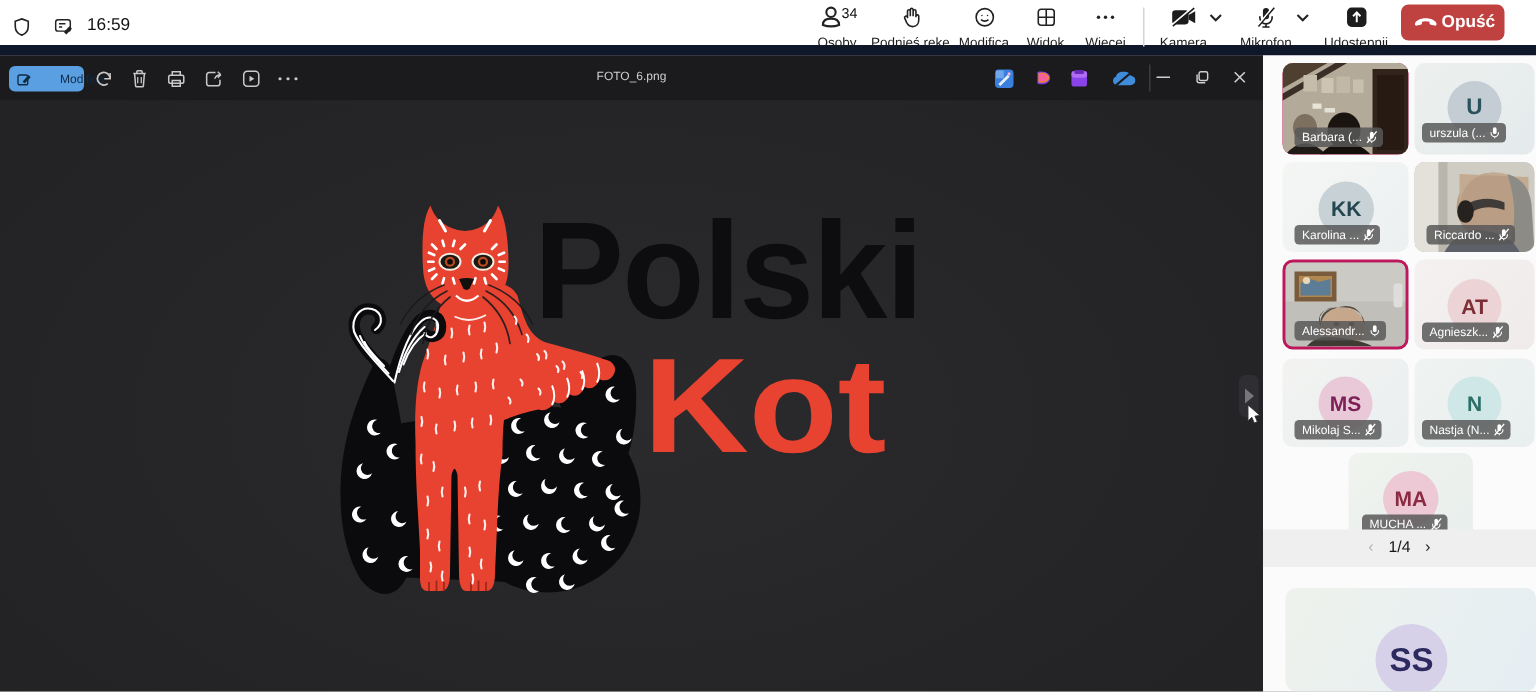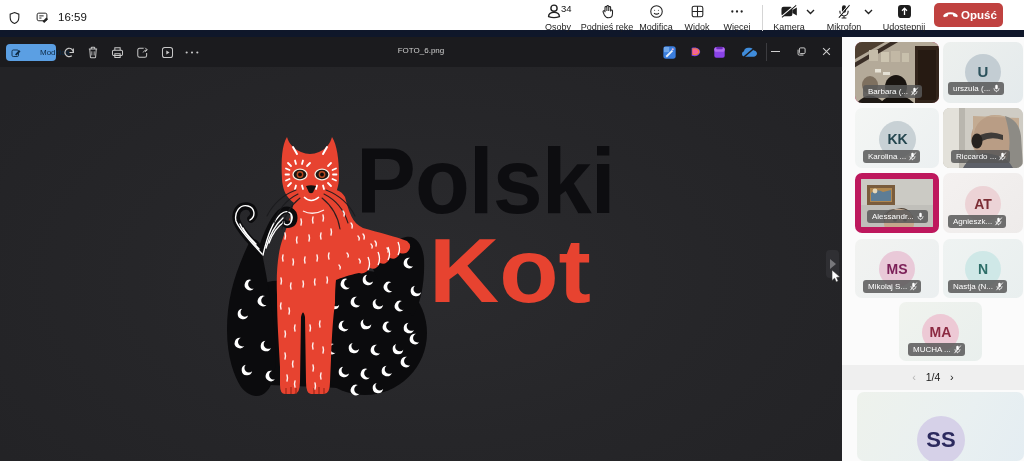--- a/index.html
+++ b/index.html
@@ -42,21 +42,21 @@
     border-left:6px solid #77777b; border-top:5px solid transparent; border-bottom:5px solid transparent; }
 
   
   #panel { position:absolute; left:842px; top:37px; width:182px; height:424px;
     background:#fbfbfb; }
   .tile { position:absolute; border-radius:7px; overflow:hidden; }
   .av { position:absolute; border-radius:50%; text-align:center; }
   .pill { position:absolute; height:13px; background:rgba(88,88,88,0.85);
     border-radius:3px; color:#fff; font-size:8px; line-height:13px; padding:0 3px 0 5px;
     display:flex; align-items:center; gap:2px; white-space:nowrap; }
-  #pager { position:absolute; left:0px; top:328px; width:182px; height:25px;
+  #pager { position:absolute; left:0px; top:316px; width:182px; height:25px;
     background:#efefef; text-align:center; font-size:10px; color:#161616; line-height:25px; }
 </style>
 </head>
 <body>
 <div id="stage">
 
   <div id="topbar">
     <svg width="13" height="14" viewBox="0 0 24 24" style="position:absolute;left:8px;top:11px" fill="none" stroke="#222" stroke-width="2">
         <path d="M12 2 L20 5 V11 C20 16.5 16.6 20.4 12 22 C7.4 20.4 4 16.5 4 11 V5 Z"></path>
       </svg>
@@ -507,21 +507,21 @@
         <svg width="9" height="9" viewBox="0 0 22 22">
             <g fill="#fff">
               <rect x="8" y="2" width="6" height="11" rx="3"></rect>
             </g>
             <path d="M5 10 v1.5 a6 6 0 0 0 12 0 V10 M11 17.5 V20" stroke="#fff" stroke-width="1.8" fill="none"></path>
             <path d="M3.5 20 L19 1.5" stroke="#fff" stroke-width="2.2" fill="none"></path>
           </svg>
       </div>
     </div>
 
-    <div class="tile" style="left:13px;top:136px;width:84px;height:60px;background:#bcbcb8;border:6px solid #be185d">
+    <div class="tile" style="left:13px;top:136px;width:84px;height:60px;background:#bcbcb8;border:2px solid #be185d">
       <svg width="80" height="56" viewBox="0 0 80 56">
         <rect width="80" height="56" fill="#c0bfba"></rect>
         <rect x="0" y="0" width="80" height="26" fill="#cbcac4"></rect>
         <rect x="6" y="6" width="28" height="20" fill="#7a5c3c"></rect>
         <rect x="9" y="9" width="22" height="14" fill="#b08850"></rect>
         <path d="M10 14 Q16 9 22 13 L30 11 L30 22 L10 22 Z" fill="#5d7d96"></path>
         <circle cx="14" cy="12" r="2.4" fill="#e8d8b8"></circle>
         <rect x="72" y="14" width="6" height="16" rx="2" fill="#dedddb"></rect>
         <ellipse cx="38" cy="44" rx="15" ry="14" fill="#c6a78c"></ellipse>
         <path d="M23 44 Q22 28 40 30 Q52 31 53 42 L50 34 Q44 26 32 31 Q24 34 23 44 Z" fill="#55483c"></path>

